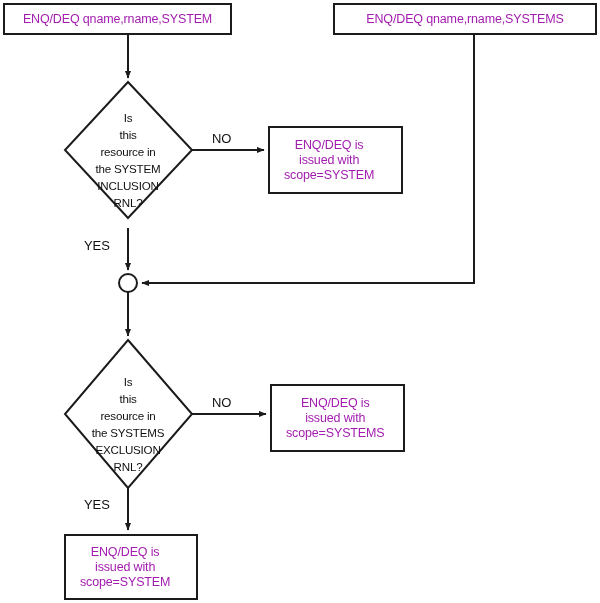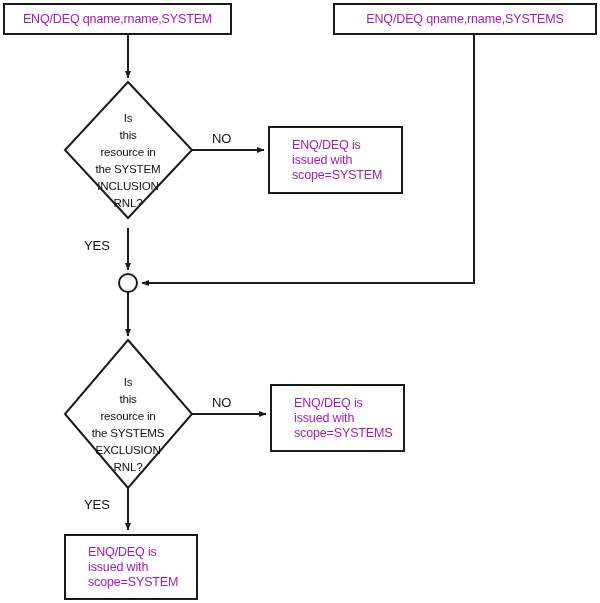--- a/index.html
+++ b/index.html
@@ -37,21 +37,22 @@
     justify-content: center;
   }
   .node-box .txt {
     font-size: 12.5px;
     line-height: 15px;
     color: #a21caf;
     white-space: pre-line;
     letter-spacing: -0.15px;
   }
   .node-box.left-text .txt {
-    padding-left: 22px;
+    padding-left: 14px;
+    text-align: center;
   }
   .diamond-label {
     position: absolute;
     text-align: center;
     font-size: 11.6px;
     line-height: 17px;
     color: #101010;
     white-space: pre-line;
     letter-spacing: -0.2px;
     pointer-events: none;

